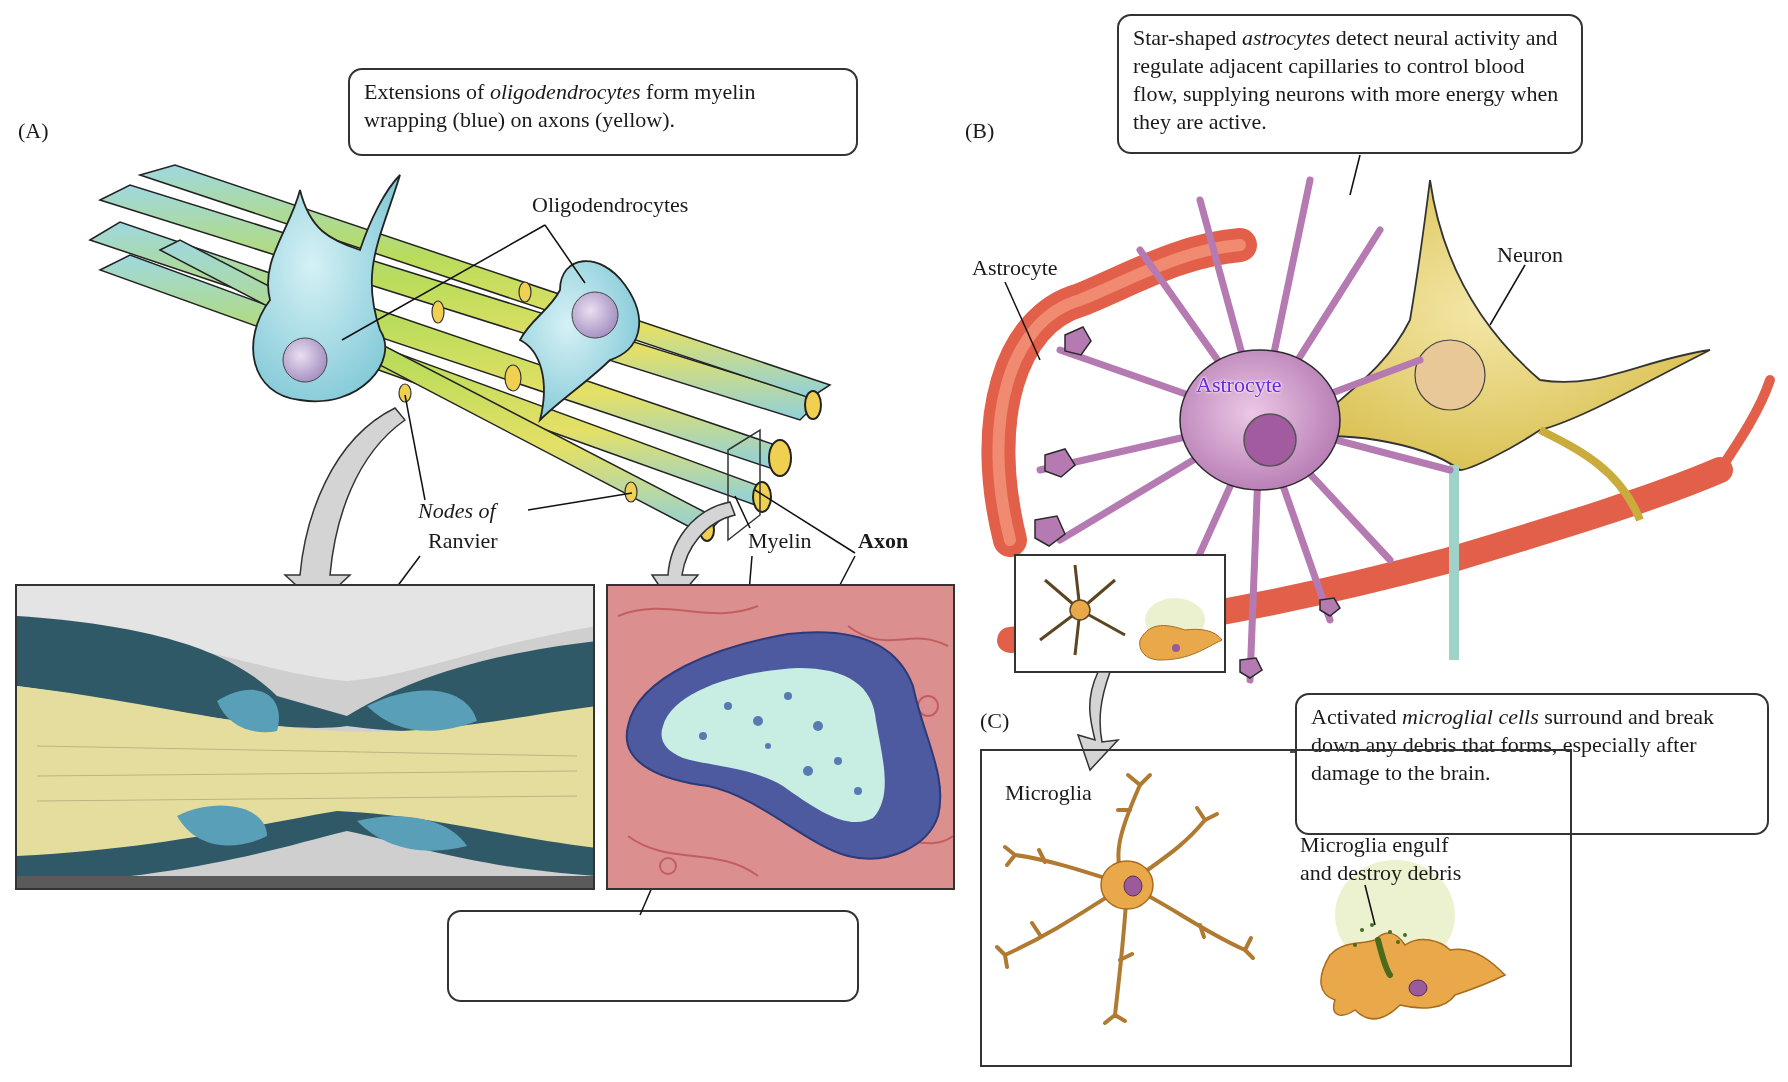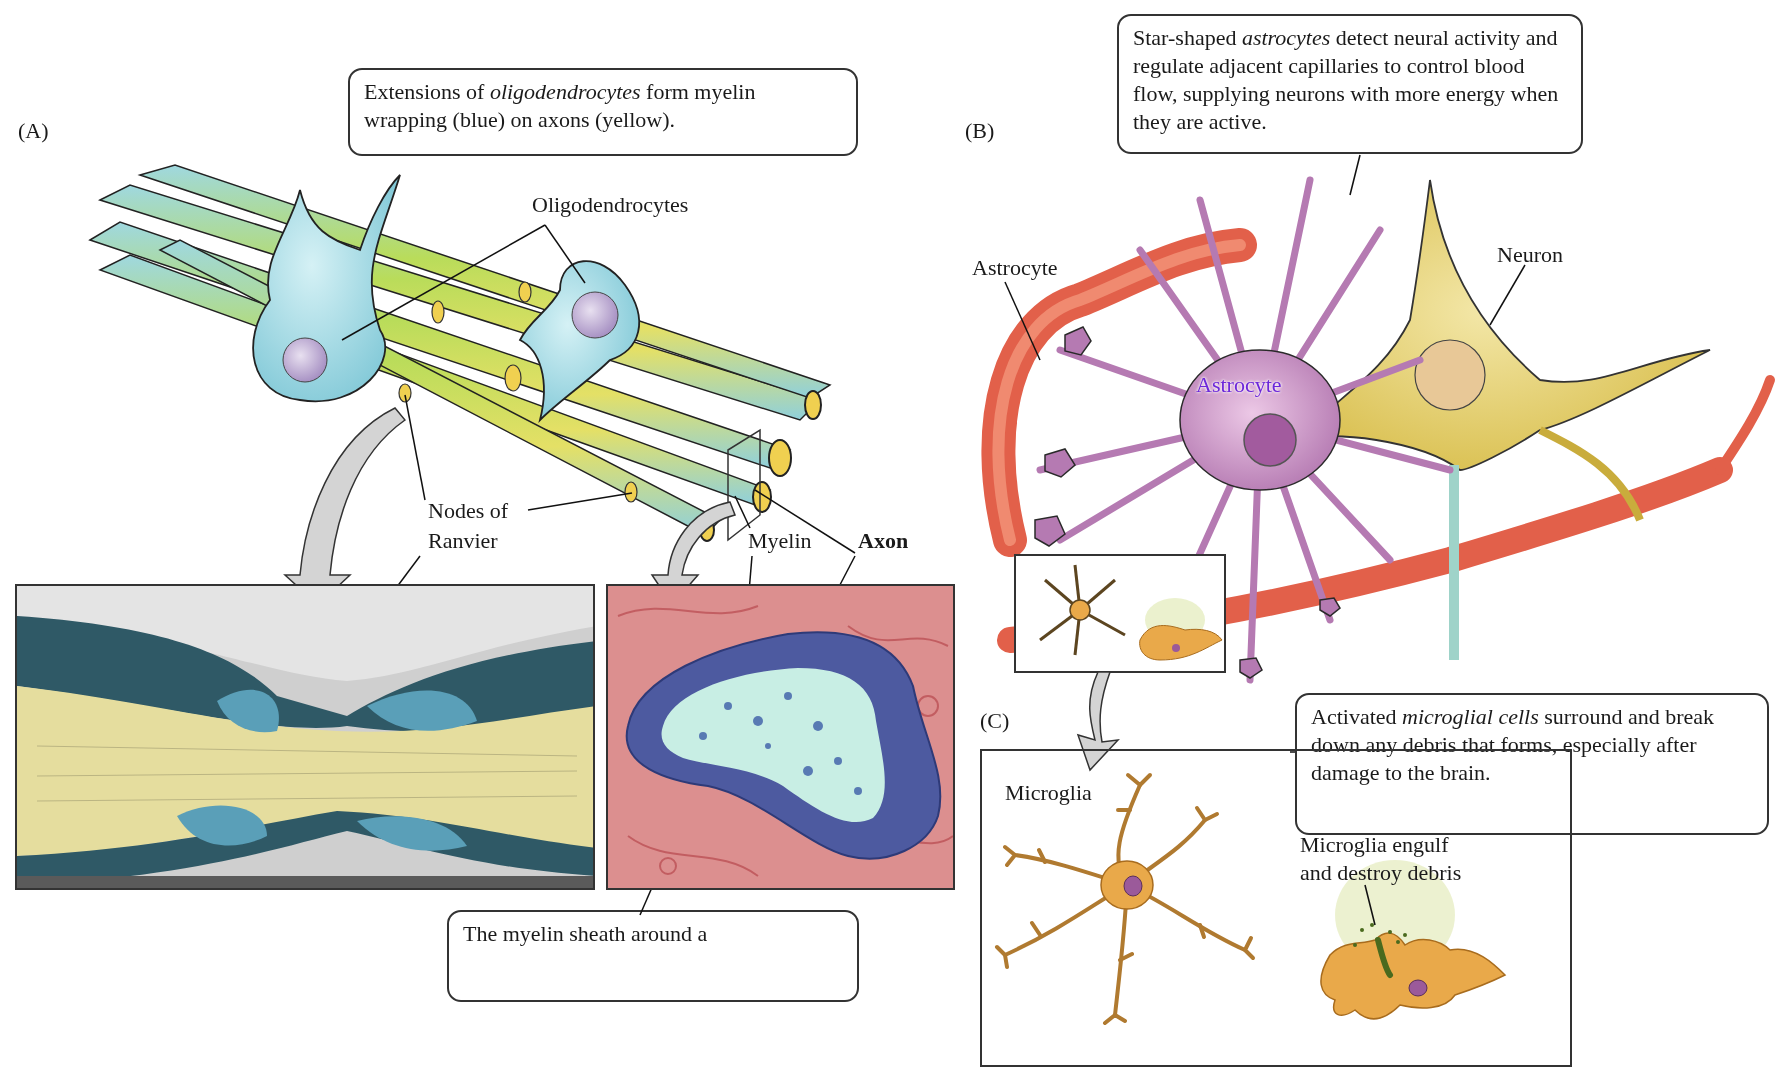--- a/index.html
+++ b/index.html
@@ -25,21 +25,20 @@
 
 <div class="callout" style="left:1117px;top:14px;width:466px;height:140px;">
   <span>Star-shaped </span><i>astrocytes</i><span> detect neural activity and regulate adjacent capillaries to control blood flow, supplying neurons with more energy when they are active.</span>
 </div>
 
 <div class="callout" style="left:1295px;top:693px;width:474px;height:142px;">
   <span>Activated </span><i>microglial cells</i><span> surround and break down any debris that forms, especially after damage to the brain.</span>
 </div>
 
 <div class="callout" style="left:447px;top:910px;width:412px;height:92px;">
-  <div>The myelin sheath around a</div>
 </div>
 
 <svg class="layer" width="1788" height="1082">
   <defs>
     <linearGradient id="fiberG" x1="0" y1="0" x2="0" y2="1">
       <stop offset="0" stop-color="#9fd8e0"></stop>
       <stop offset="0.4" stop-color="#b9dc5a"></stop>
       <stop offset="0.7" stop-color="#e4e066"></stop>
       <stop offset="1" stop-color="#8fd0dc"></stop>
     </linearGradient>
@@ -101,21 +100,21 @@
 
   <g>
     <path d="M395,408 C330,440 305,520 300,575 L285,575 L318,605 L350,575 L330,575 C335,520 355,455 405,420 Z" fill="#d4d4d4" stroke="#333" stroke-width="1.5"></path>
   </g>
   <g>
     <path d="M730,502 C690,510 670,545 668,575 L652,575 L672,605 L698,575 L682,575 C686,548 705,522 735,515 Z" fill="#d4d4d4" stroke="#333" stroke-width="1.5"></path>
   </g>
 </svg>
 
 <div class="lbl" style="left:532px;top:192px;">Oligodendrocytes</div>
-<div class="lbl" style="left:428px;top:498px;">Nodes of</div>
+<div class="lbl" style="left:418px;top:498px;font-style:italic;">Nodes of</div>
 <div class="lbl" style="left:428px;top:528px;text-align:center;">Ranvier</div>
 <div class="lbl" style="left:748px;top:528px;">Myelin</div>
 <div class="lbl" style="left:858px;top:528px;font-weight:bold;">Axon</div>
 
 <div class="em-box" style="left:15px;top:584px;width:580px;height:306px;background:#d8d8d8;">
   <svg width="580" height="306">
     <rect width="580" height="306" fill="#cfcfcf"></rect>
     <path d="M0,0 L580,0 L580,40 C460,60 400,90 330,95 C260,90 200,60 0,30 Z" fill="#e4e4e4"></path>
     <path d="M0,30 C150,40 220,70 260,110 L330,130 C380,100 450,70 580,55 L580,130 C470,145 400,150 330,140 C260,150 150,120 0,100 Z" fill="#2f5966"></path>
     <path d="M0,100 C130,115 210,140 320,145 C420,150 500,130 580,120 L580,265 C470,250 410,240 320,230 C230,235 150,265 0,270 Z" fill="#e5dd9e"></path>

